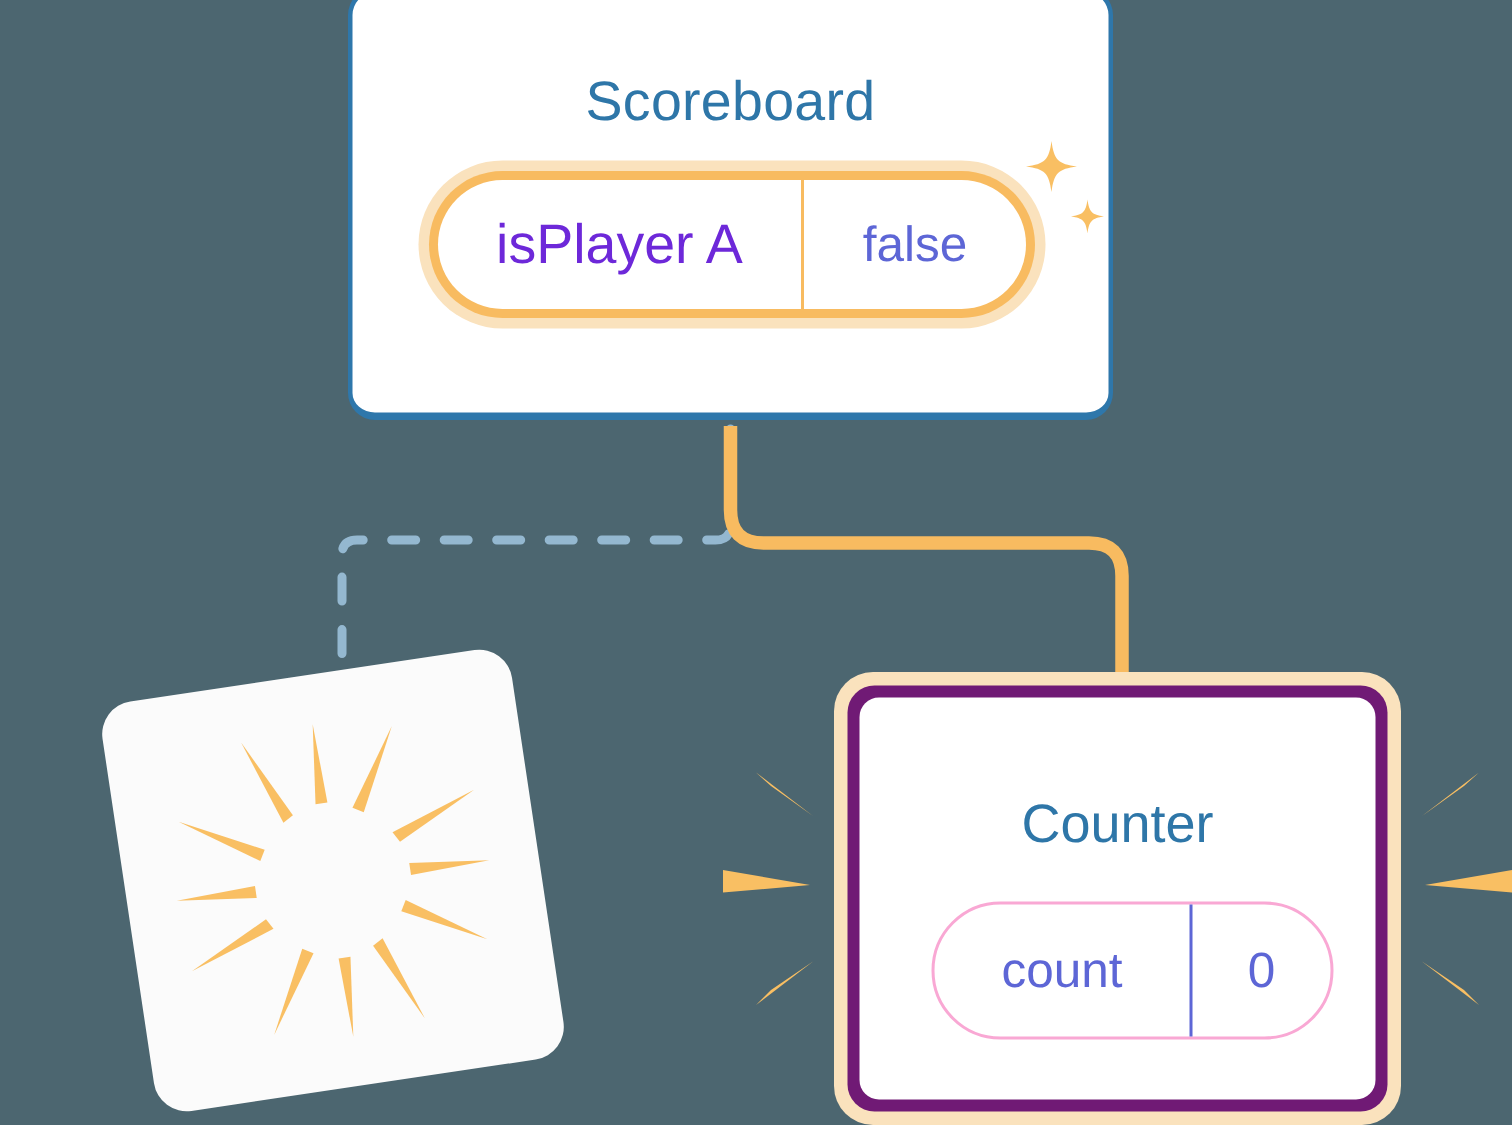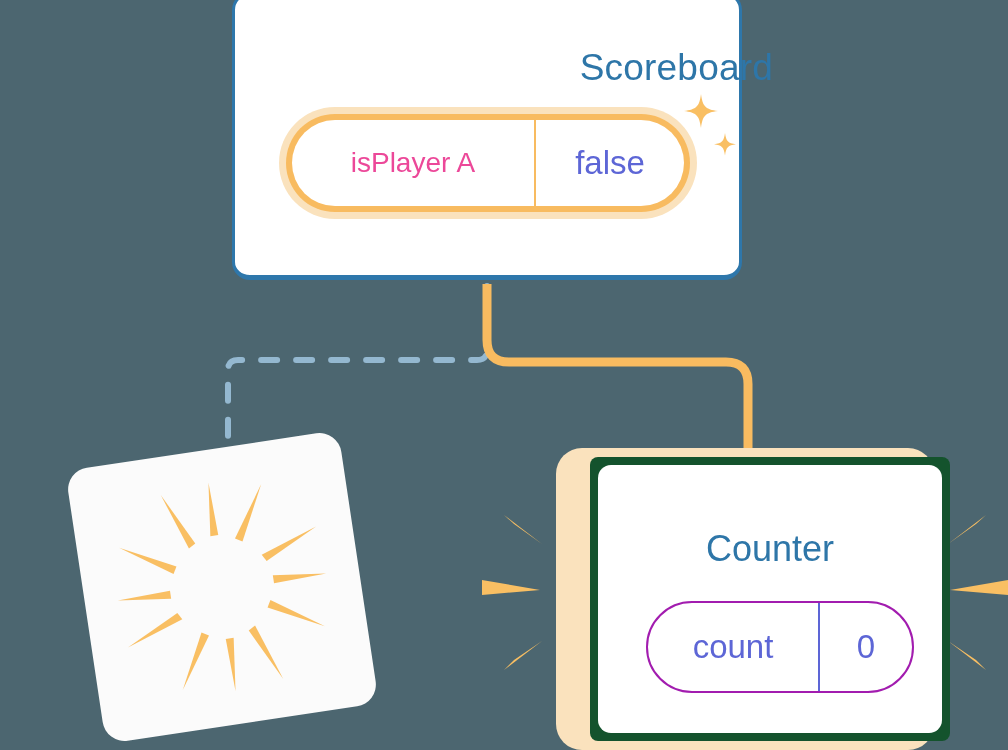--- a/index.html
+++ b/index.html
@@ -43,25 +43,24 @@
     border-bottom-width: 5px;
     border-radius: 18px;
     box-sizing: border-box;
     z-index: 3;
   }
   #scoreboard-title {
     position: absolute;
     left: 0;
     top: 52px;
     width: 100%;
-    text-align: right;
+    text-align: center;
     font-size: 37px;
     color: #2e76a8;
     letter-spacing: .2px;
-    margin-left: 34px;
   }
 
   
   #scoreboard-pill {
     position: absolute;
     left: 44px;
     top: 112px;
     width: 418px;
     height: 112px;
     border-radius: 56px;
@@ -85,22 +84,22 @@
     background: #ffffff;
     box-sizing: border-box;
     display: flex;
     align-items: stretch;
   }
   #scoreboard-pill-key {
     flex: 0 0 244px;
     display: flex;
     align-items: center;
     justify-content: center;
-    font-size: 28px;
-    color: #ec4899;
+    font-size: 37px;
+    color: #6d28d9;
     border-right: 2px solid #f8bb60;
     box-sizing: border-box;
   }
   #scoreboard-pill-value {
     flex: 1 1 auto;
     display: flex;
     align-items: center;
     justify-content: center;
     font-size: 33px;
     font-weight: normal;
@@ -146,25 +145,24 @@
     height: 302px;
     background: #fae2bd;
     border-radius: 26px;
     box-sizing: border-box;
     padding: 9px;
     z-index: 3;
   }
   #counter-card-mid {
     width: 100%;
     height: 100%;
-    background: #14532d;
-    border-radius: 8px;
+    background: #701a75;
+    border-radius: 18px;
     box-sizing: border-box;
     padding: 8px;
-    margin-left: 25px;
   }
   #counter-card-face {
     position: relative;
     width: 100%;
     height: 100%;
     background: #ffffff;
     border-radius: 13px;
     box-sizing: border-box;
   }
   #counter-title {
@@ -175,21 +173,21 @@
     text-align: center;
     font-size: 36px;
     color: #2e76a8;
   }
   #counter-pill {
     position: absolute;
     left: 48px;
     top: 136px;
     width: 268px;
     height: 92px;
-    border: 2px solid #a21caf;
+    border: 2px solid #f9a8d4;
     border-radius: 46px;
     background: #ffffff;
     box-sizing: border-box;
     display: flex;
     align-items: stretch;
   }
   #counter-pill-key {
     flex: 0 0 172px;
     display: flex;
     align-items: center;

